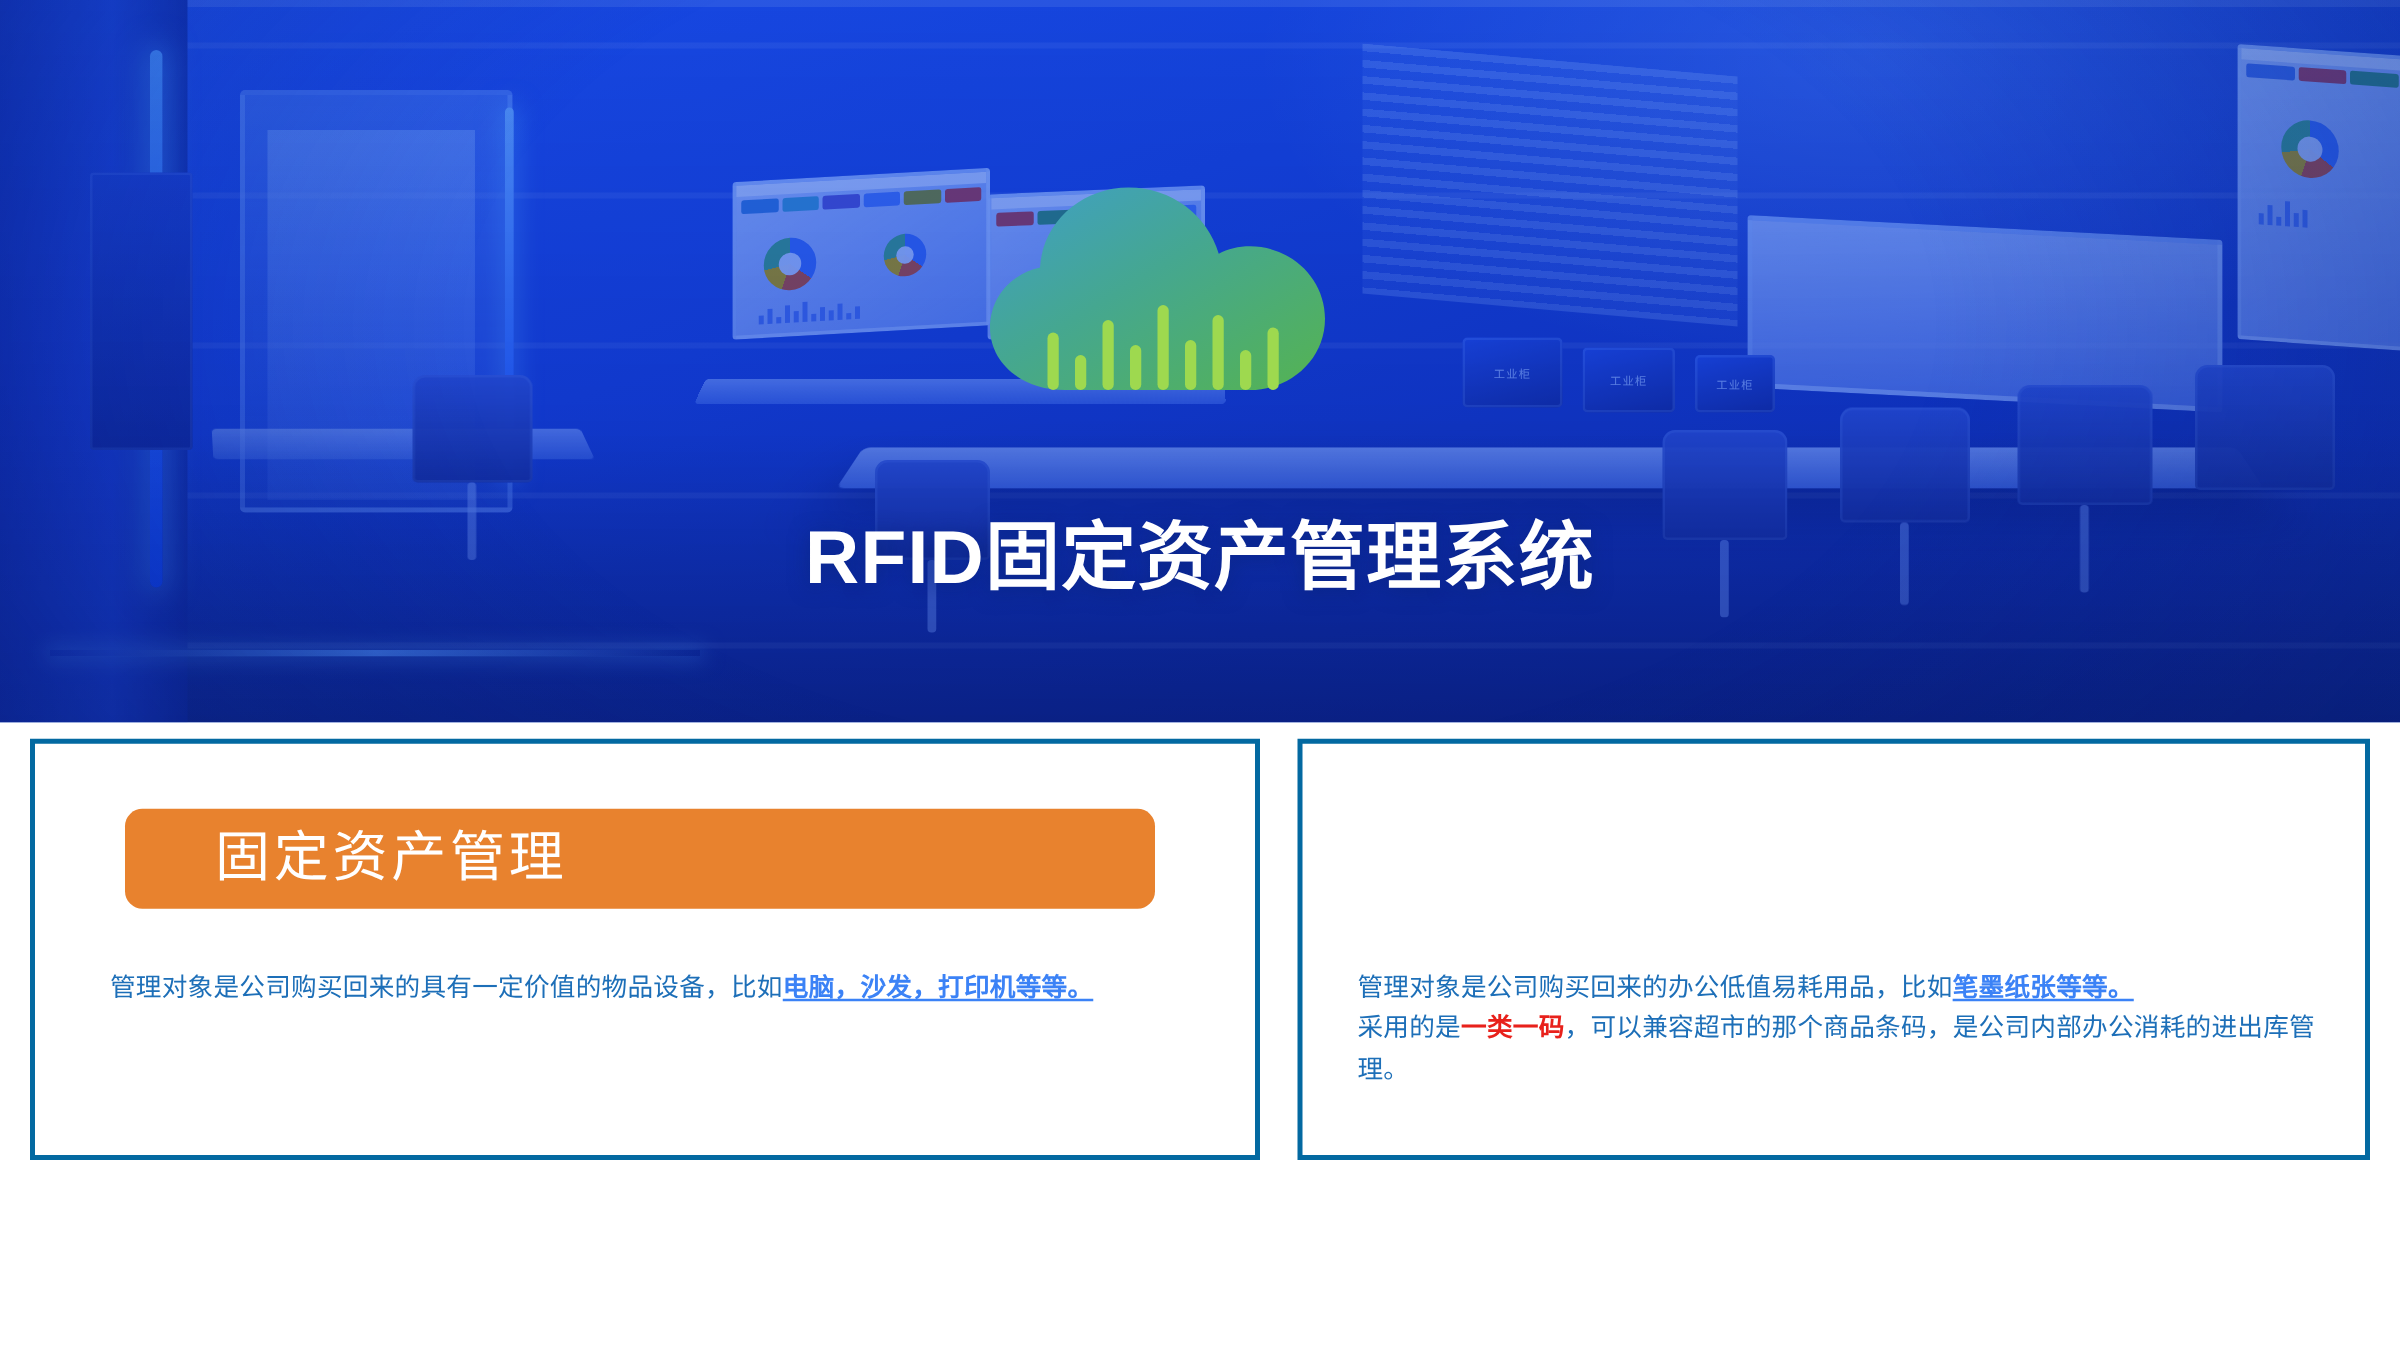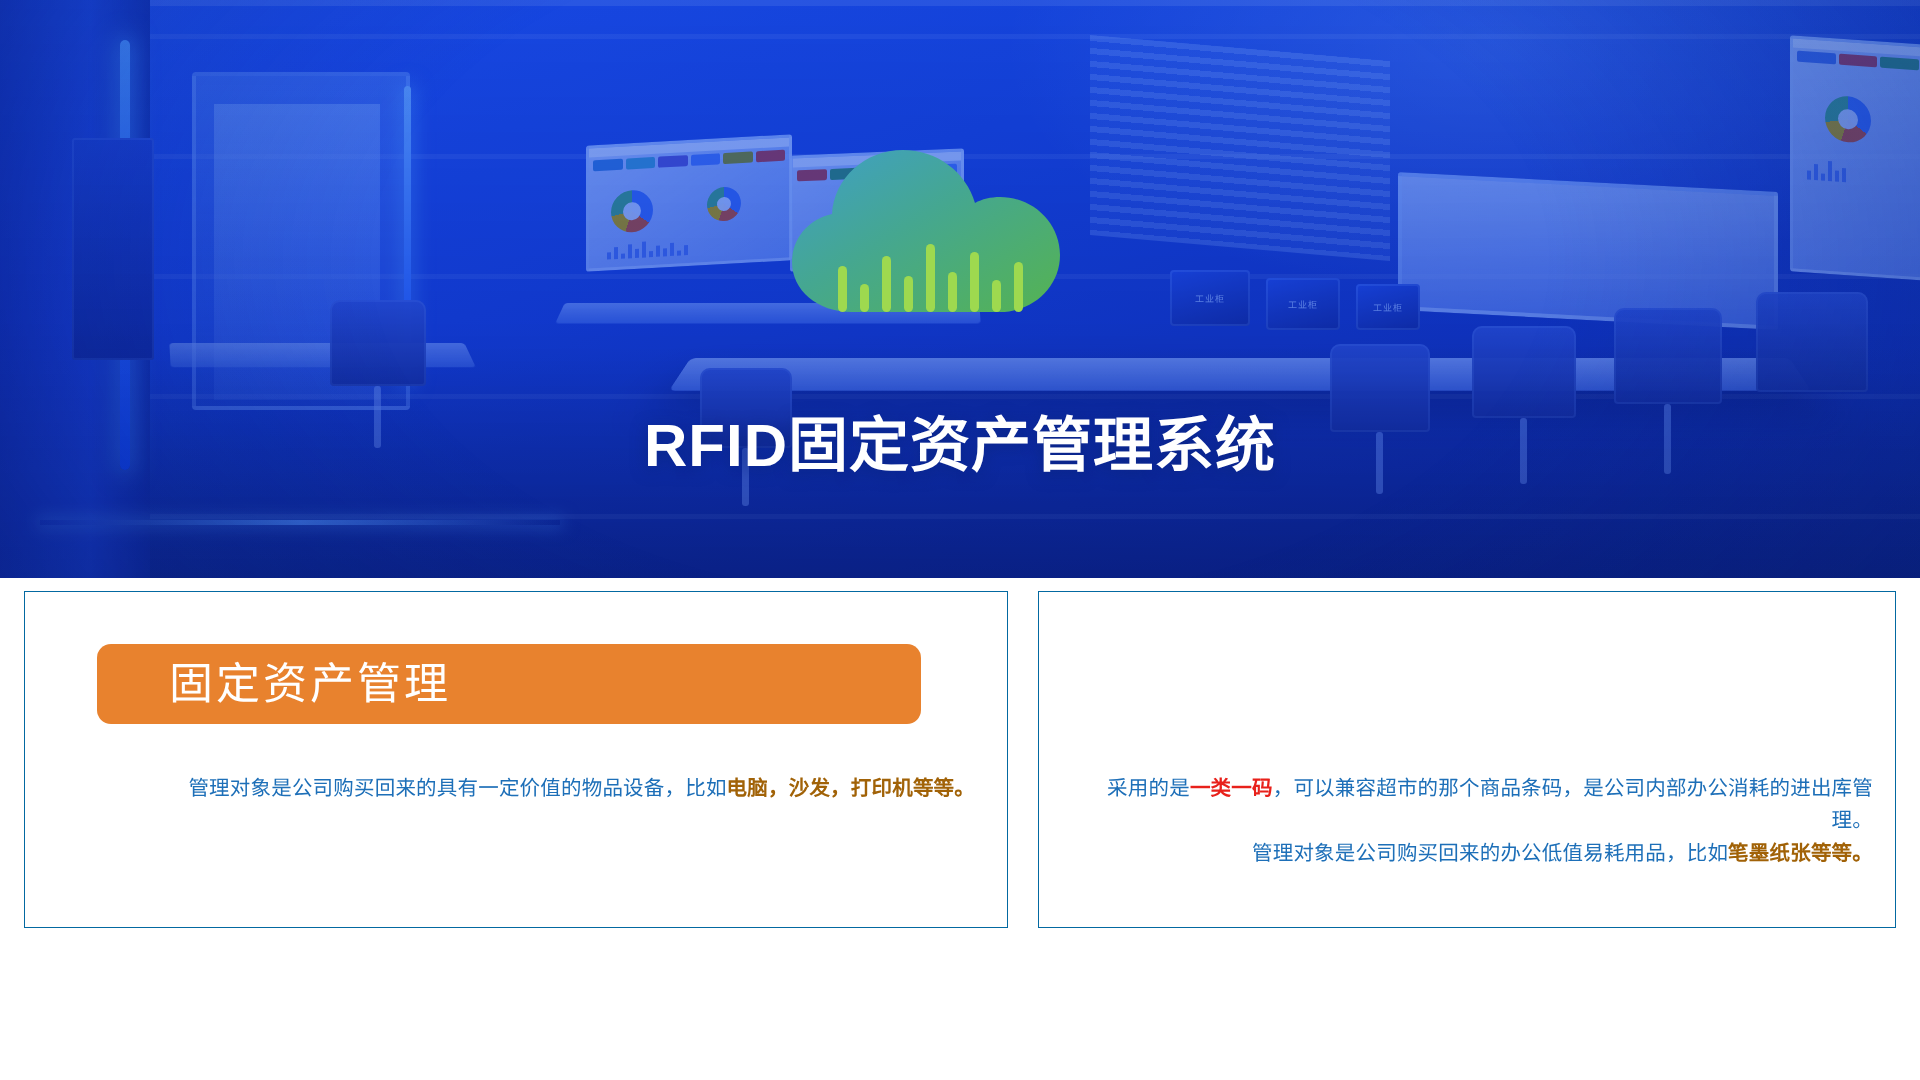--- a/index.html
+++ b/index.html
@@ -212,23 +212,22 @@
     width: 1920px;
     height: 502px;
     background: #ffffff;
   }
 
   .card {
     position: absolute;
     top: 13px;
     height: 337px;
     background: #ffffff;
-    border: 1px solid #0369a1;
+    border: 4px solid #0369a1;
     box-sizing: border-box;
-    text-align: right;
   }
   .card-left  { left: 24px;   width: 984px; }
   .card-right { left: 1038px; width: 858px; }
 
   .pill {
     position: absolute;
     top: 52px;
     height: 80px;
     border-radius: 14px;
     display: flex;
@@ -249,21 +248,21 @@
     position: absolute;
     color: #1d6fb8;
     font-size: 20.5px;
     line-height: 1.58;
     letter-spacing: 0.2px;
   }
   .body-left  { left: 60px;  top: 180px; width: 890px; }
   .body-right { left: 44px;  top: 180px; width: 790px; }
 
   .body-text p { margin: 0; }
-  .b  { font-weight: 700; color: #a16207; }
+  .b  { font-weight: 700; color: #3b82f6; text-decoration: underline; }
   .red{ font-weight: 700; color: #e8211b; }
 </style>
 </head>
 <body>
 
 <div id="page">
 
   <div class="hero">
     <div class="hero-photo"></div>
 
@@ -425,19 +424,19 @@
       </div>
 
       <div class="body-text body-left">
         <p><span>管理对象是公司购买回来的具有一定价值的物品设备，比如</span><span class="b">电脑，沙发，打印机等等。</span></p>
       </div>
     </div>
 
     <div class="card card-right">
 
       <div class="body-text body-right">
+        <p><span>管理对象是公司购买回来的办公低值易耗用品，比如</span><span class="b">笔墨纸张等等。</span></p>
         <p><span>采用的是</span><span class="red">一类一码</span><span>，可以兼容超市的那个商品条码，是公司内部办公消耗的进出库管理。</span></p>
-        <p><span>管理对象是公司购买回来的办公低值易耗用品，比如</span><span class="b">笔墨纸张等等。</span></p>
       </div>
     </div>
 
   </div>
 </div>
 
 </body></html>

